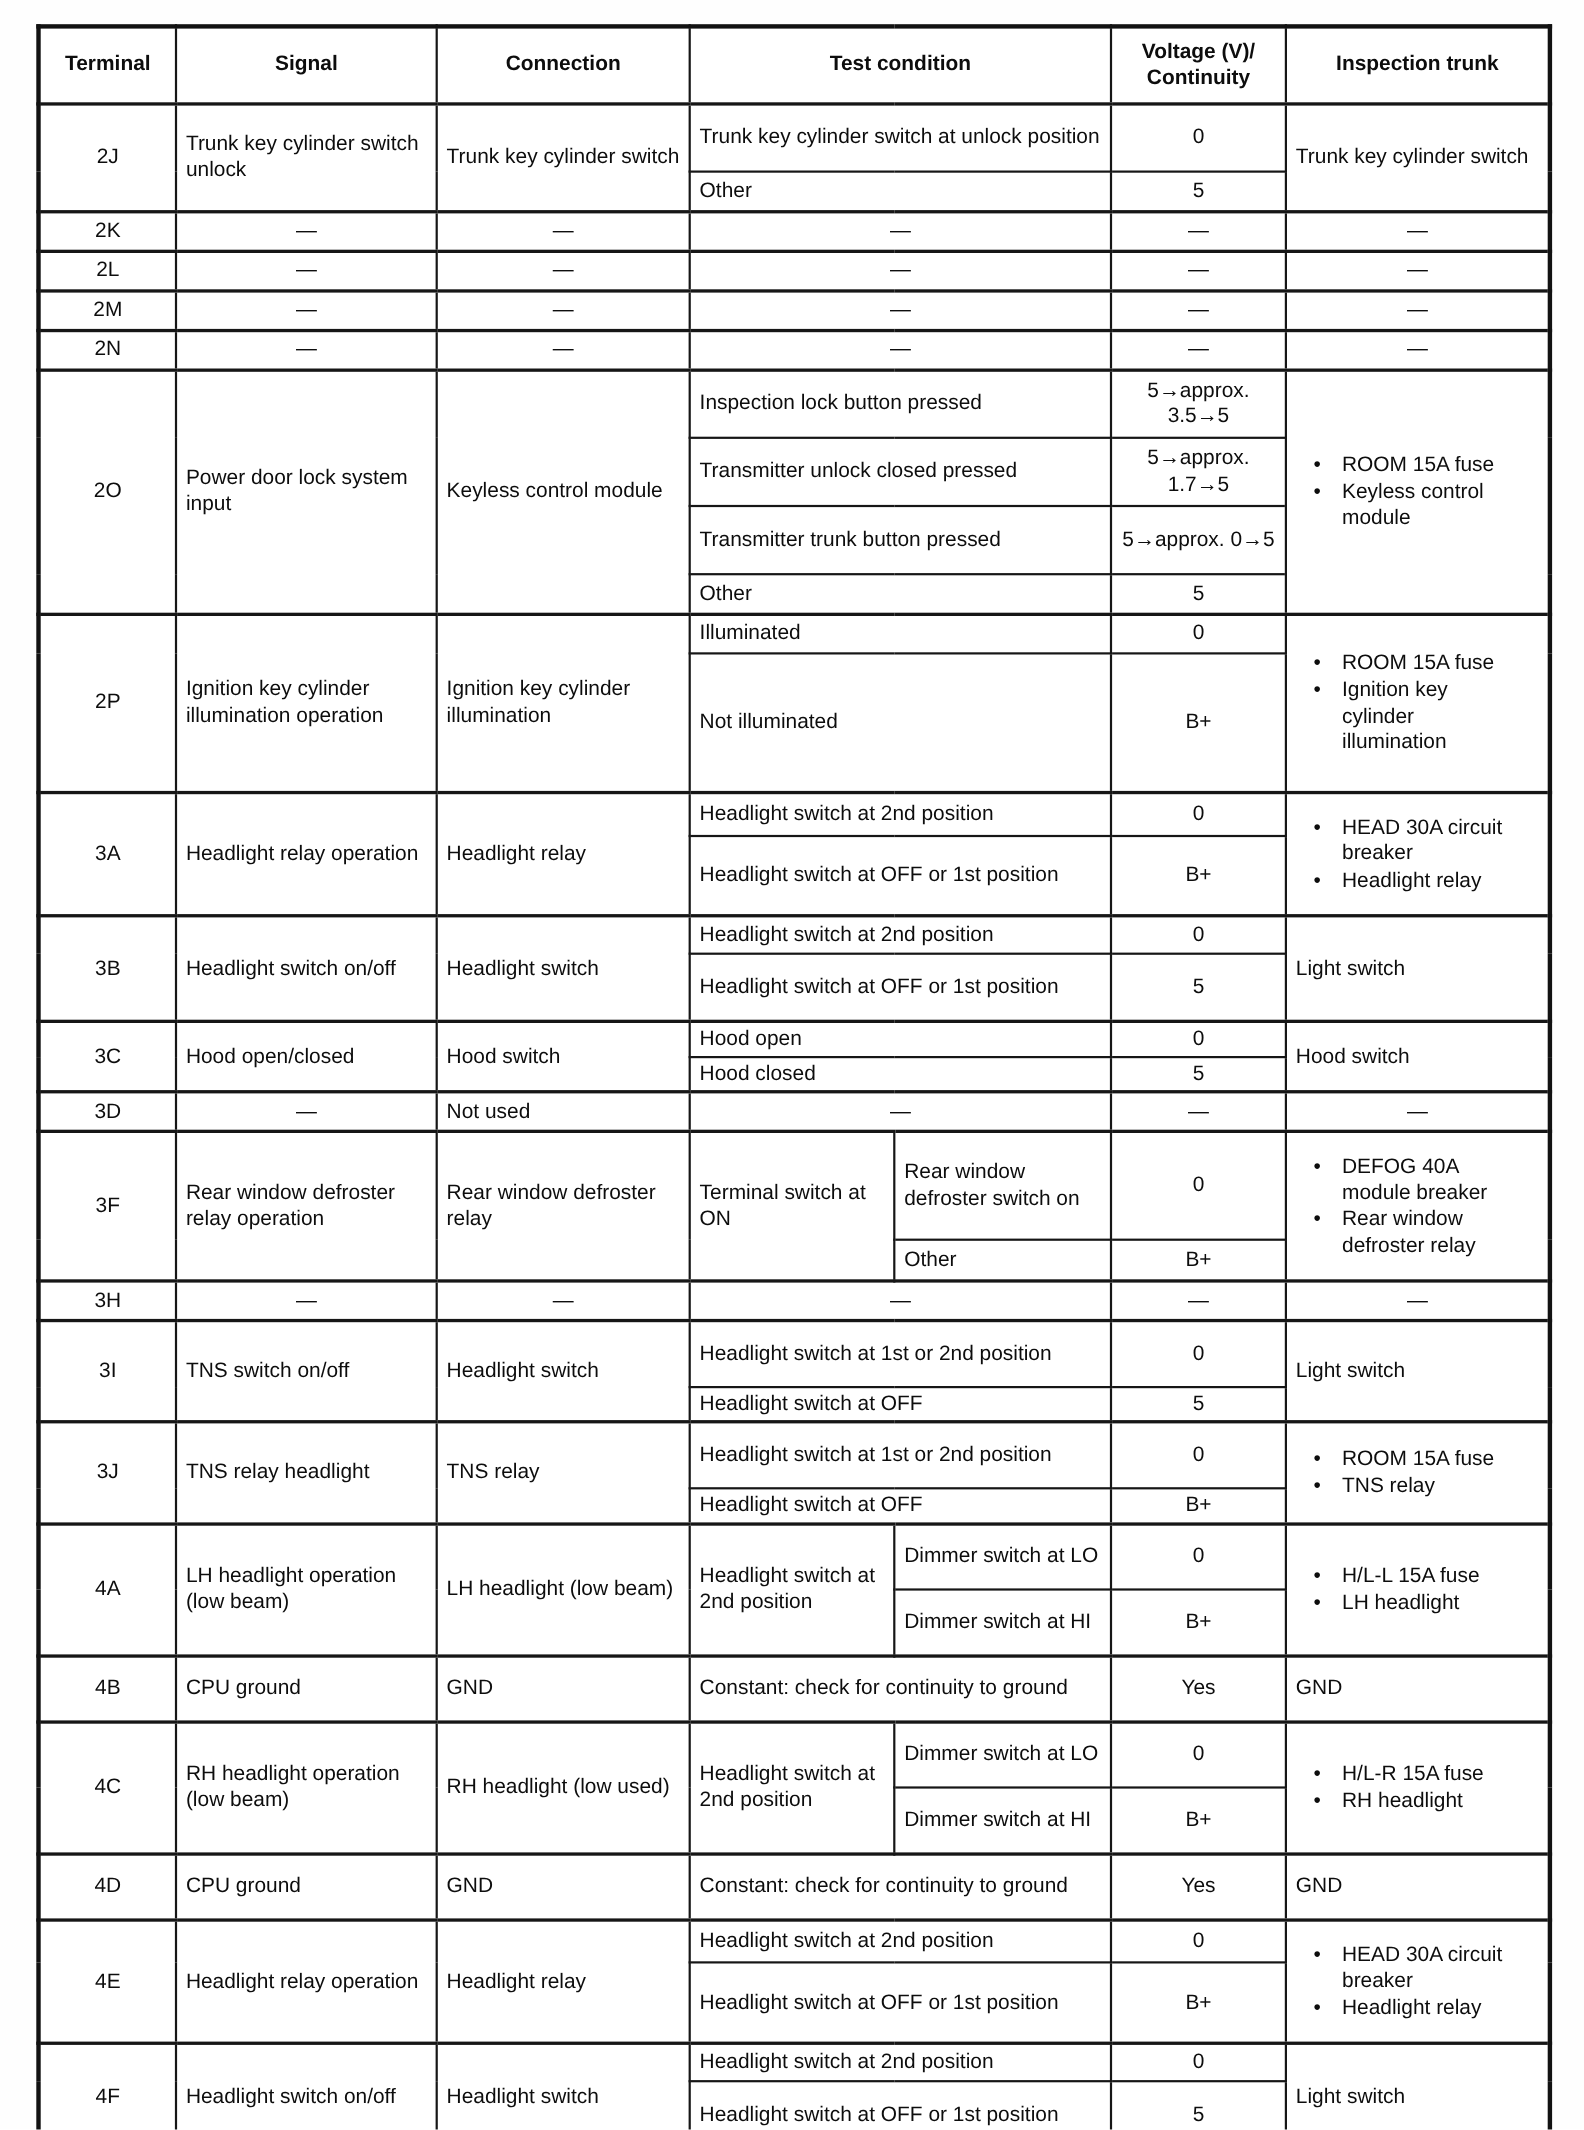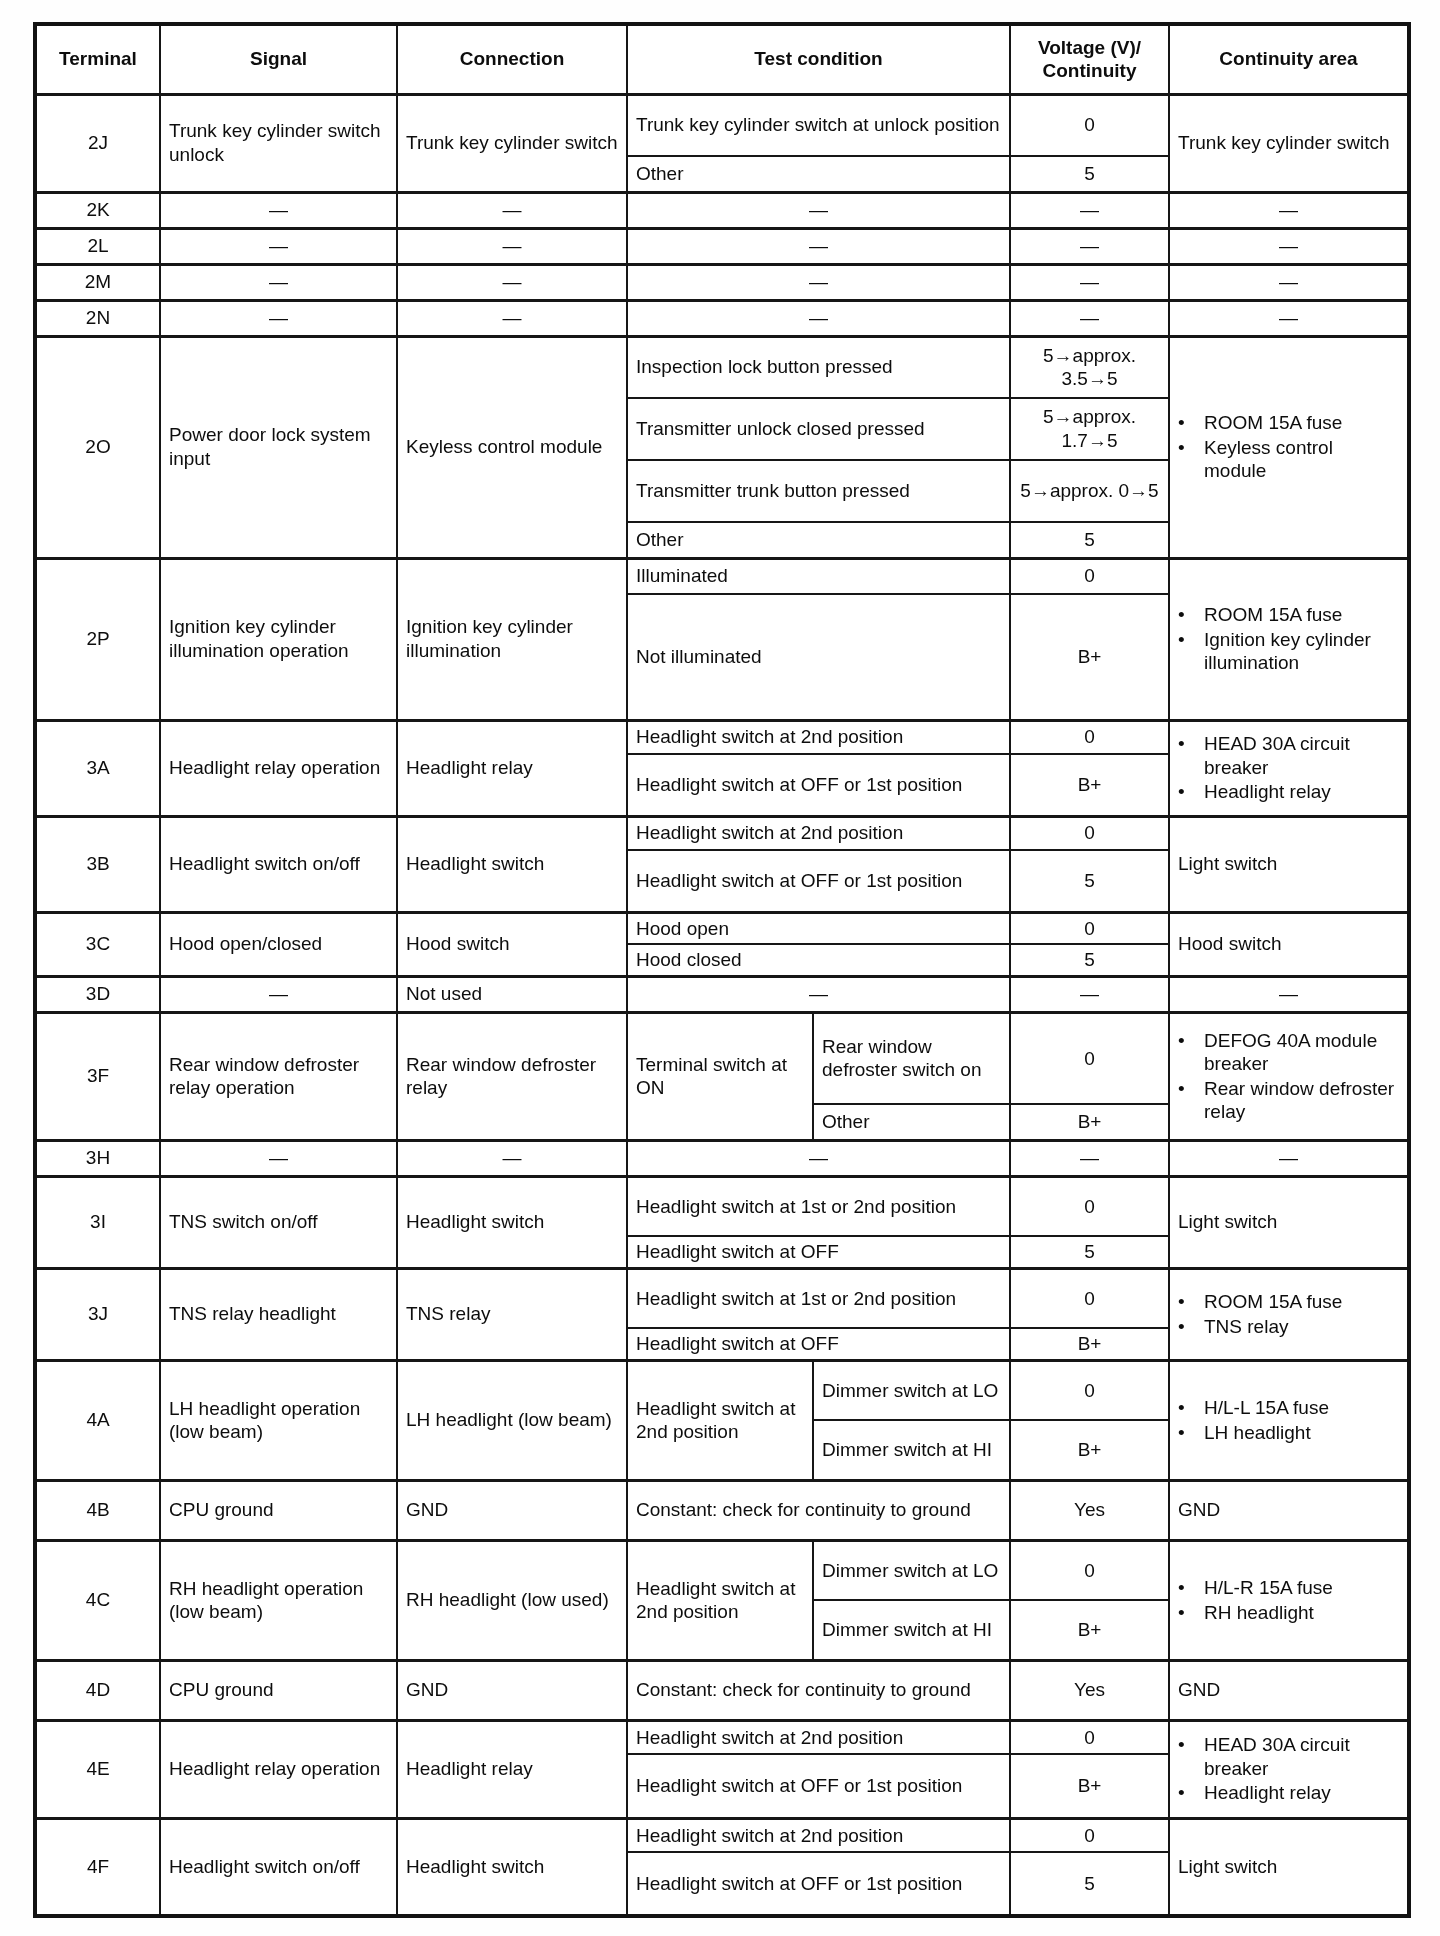--- a/index.html
+++ b/index.html
@@ -13,21 +13,21 @@
   .wt td,.wt th{border:2px solid #161616;vertical-align:middle;
                 padding:3px 8px;font-size:19px;line-height:1.24;
                 word-wrap:break-word;}
   .wt th{font-weight:700;text-align:center;padding:4px 6px;}
   tr.head th{border-bottom-width:3px;}
   tr.major td{border-top-width:3px;}
   .c-term{text-align:center;}
   .c-volt{text-align:center;}
   .c-dash{text-align:center;}
   .c-sig,.c-con,.c-test,.c-insp{text-align:left;}
-  ul.bullets{margin:0;padding:0;list-style:none;}
+  ul.bullets{margin:16px;padding:0;list-style:none;}
   ul.bullets li{padding-left:26px;text-indent:-26px;margin:1px 0;}
   ul.bullets li::before{content:"\2022";display:inline-block;width:26px;text-indent:0;}
 </style>
 </head>
 <body>
 
 <div class="sheet">
 <table class="wt">
   <colgroup>
     <col style="width:125px">
@@ -39,21 +39,21 @@
     <col style="width:240px">
   </colgroup>
 
   <tbody>
         <tr class="head" style="height:70px">
     <th>Terminal</th>
     <th>Signal</th>
     <th>Connection</th>
     <th colspan="2">Test condition</th>
     <th>Voltage (V)/ Continuity</th>
-    <th>Continuity area</th>
+    <th>Inspection trunk</th>
   </tr>
 
   <tr class="major" style="height:62px">
     <td rowspan="2" class="c-term">2J</td>
     <td rowspan="2" class="c-sig">Trunk key cylinder switch unlock</td>
     <td rowspan="2" class="c-con">Trunk key cylinder switch</td>
     <td colspan="2" class="c-test">Trunk key cylinder switch at unlock position</td>
     <td class="c-volt">0</td>
     <td rowspan="2" class="c-insp">Trunk key cylinder switch</td>
   </tr>

